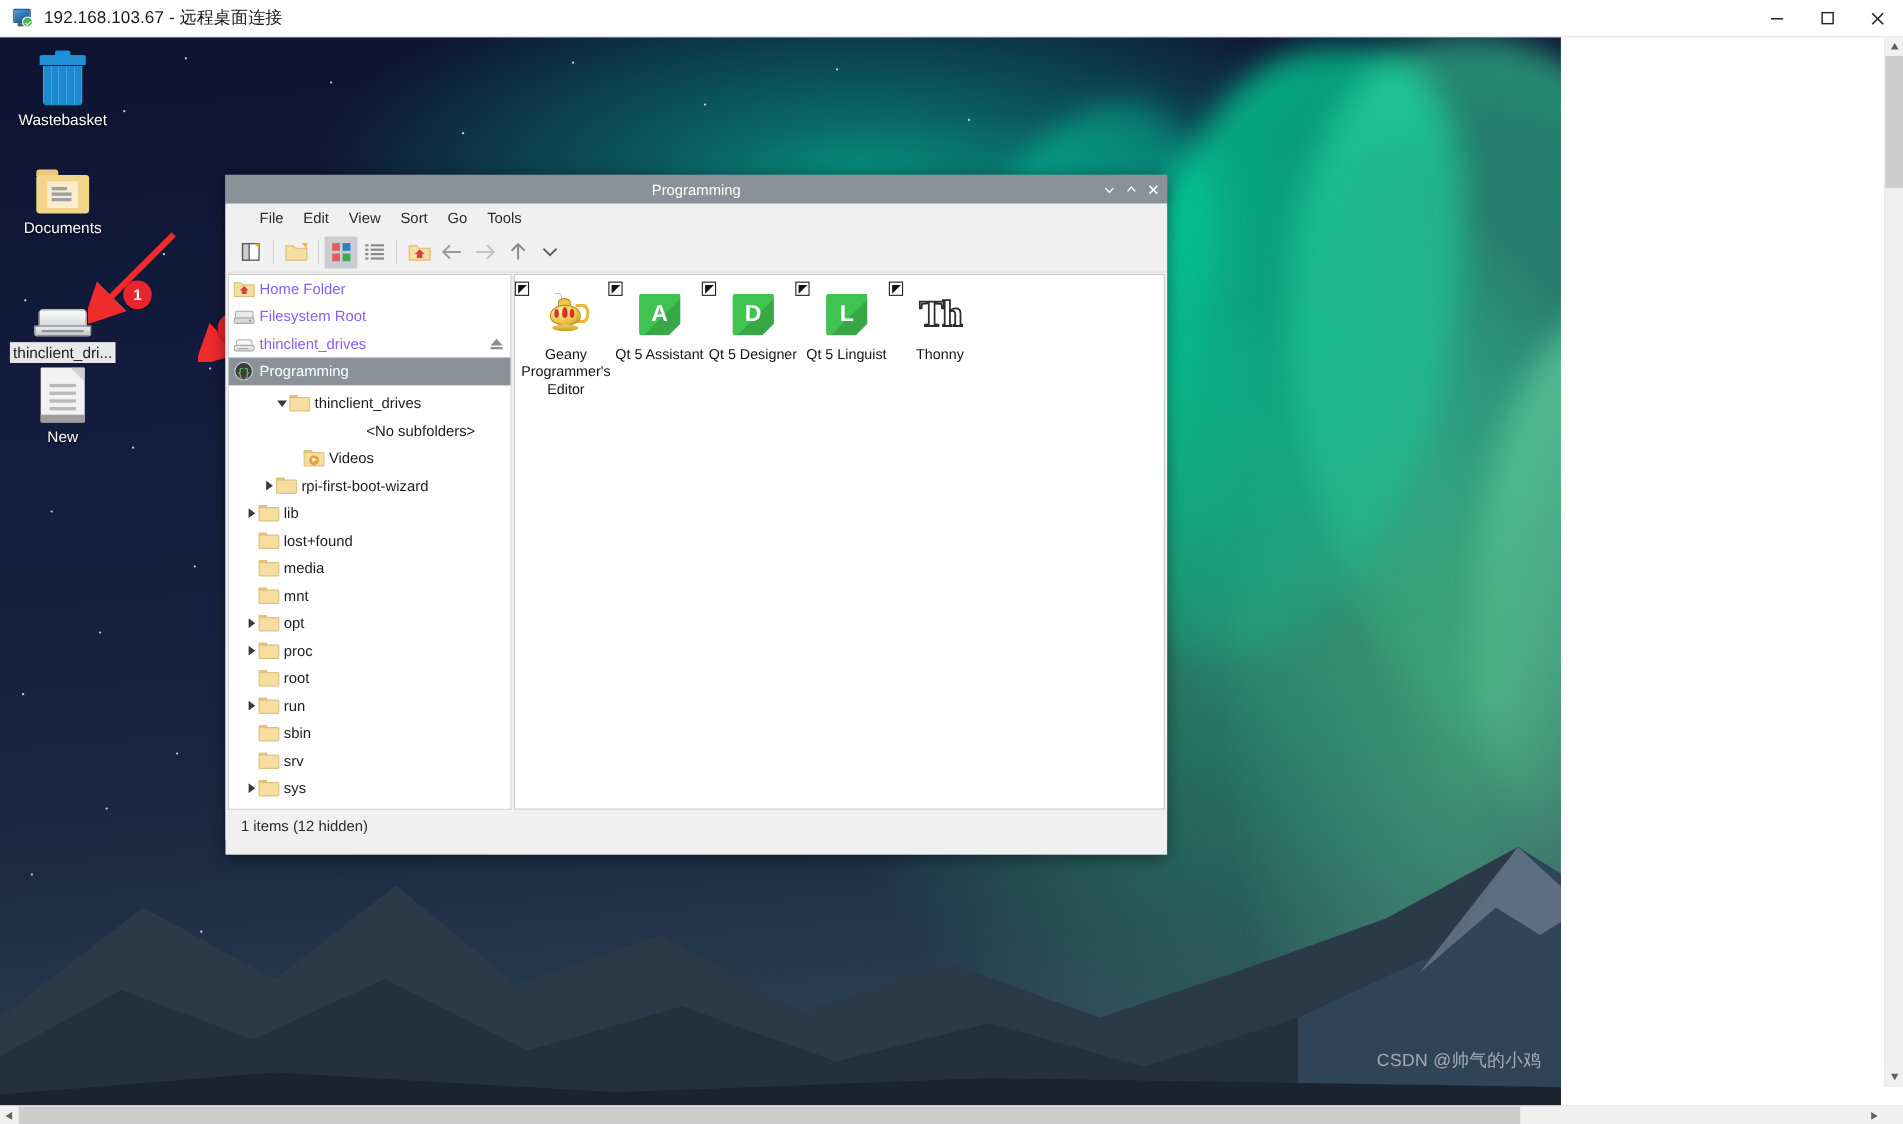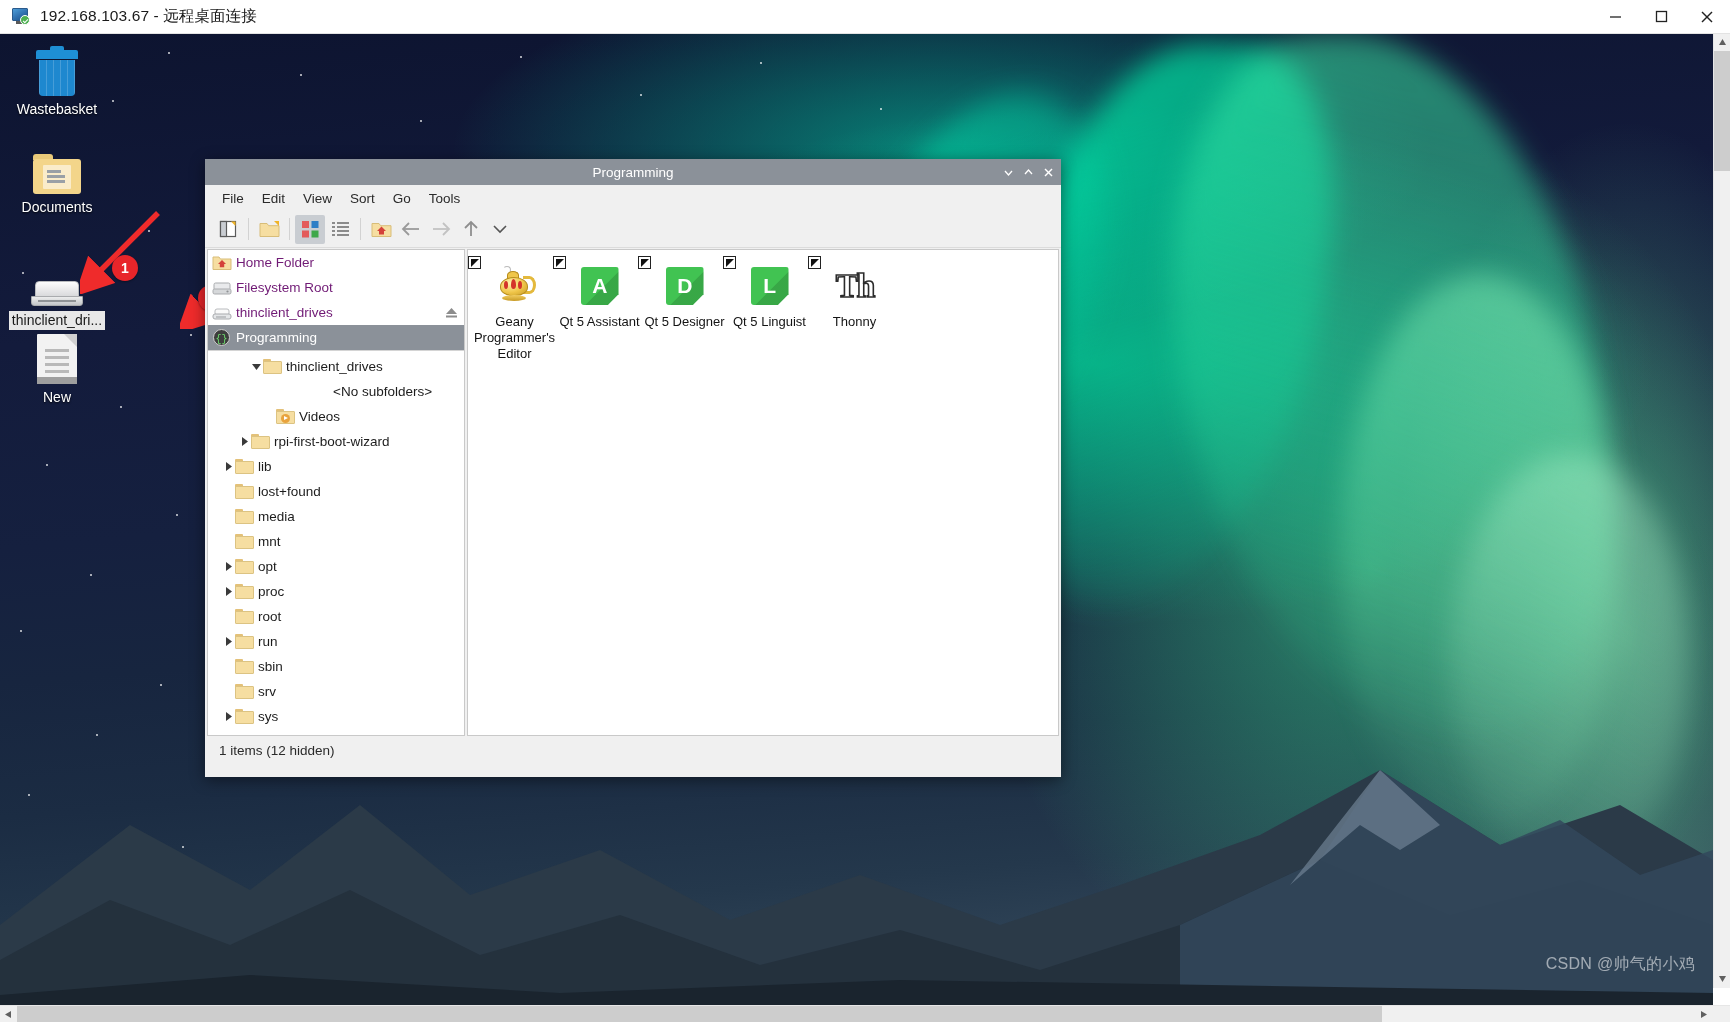--- a/index.html
+++ b/index.html
@@ -55,21 +55,21 @@
   .sb-arrow { width:17px; height:17px; display:flex; align-items:center; justify-content:center; background:#f0f0f0; }
   #rdp-vthumb { position:absolute; left:0; top:17px; width:17px; height:120px; background:#cdcdcd; }
   #rdp-hscroll {
     position:absolute; left:0; bottom:0; width:1730px; height:17px; background:#f0f0f0;
     border-top:1px solid #e6e6e6;
   }
   #rdp-hthumb { position:absolute; left:17px; top:0; width:1365px; height:16px; background:#cdcdcd; }
 
   
   #desktop {
-    position:absolute; left:0; top:34px; width:1713px; height:971px;
+    position:absolute; left:0; top:34px; width:1419px; height:971px;
     overflow:hidden;
     background:
       radial-gradient(ellipse 900px 420px at 64% 34%, rgba(0,230,160,.55) 0%, rgba(0,200,150,0) 62%),
       radial-gradient(ellipse 620px 700px at 80% 55%, rgba(60,235,150,.50) 0%, rgba(40,200,140,0) 64%),
       radial-gradient(ellipse 360px 780px at 95% 62%, rgba(120,245,170,.45) 0%, rgba(90,220,160,0) 66%),
       radial-gradient(ellipse 700px 260px at 55% 12%, rgba(0,215,170,.55) 0%, rgba(0,190,160,0) 70%),
       linear-gradient(175deg,#0d1430 0%,#131b3c 28%,#15203f 46%,#17253f 58%,#1b2c43 70%,#24384c 82%,#33475a 92%,#4a6274 100%);
   }
   
   .aurora { position:absolute; pointer-events:none; filter:blur(14px); }
@@ -140,21 +140,21 @@
     background:#f0f0f0; box-shadow:0 3px 14px rgba(0,0,0,.45);
   }
   #fm-titlebar {
     height:26px; background:#8b9199; position:relative;
     display:flex; align-items:center; justify-content:center;
   }
   #fm-title { color:#ffffff; font-size:13.5px; }
   #fm-tb-btns { position:absolute; right:4px; top:0; height:26px; display:flex; align-items:center; gap:2px; }
   .fmbtn { width:18px; height:22px; display:flex; align-items:center; justify-content:center; color:#fff; }
 
-  #fm-menubar { height:26px; background:#f0f0f0; display:flex; align-items:center; padding-left:9px; gap:2px; }
+  #fm-menubar { height:26px; background:#f0f0f0; display:flex; align-items:center; padding-left:23px; gap:2px; }
   .menu-item { font-size:13.5px; color:#2a2a2a; padding:3px 8px; border-radius:2px; }
 
   #fm-toolbar {
     height:37px; background:#f0f0f0; display:flex; align-items:center;
     padding:0 8px; gap:0px; border-bottom:1px solid #dcdcdc;
   }
   .tbtn { width:30px; height:29px; display:flex; align-items:center; justify-content:center; border-radius:2px; }
   .tbtn.active { background:#c9cdd2; }
   .tbsep { width:1px; height:22px; background:#d2d2d2; margin:0 5px; }
   #pathbar {
@@ -162,21 +162,21 @@
     display:flex; align-items:center; padding:0 8px; font-size:13.5px; color:#141414;
   }
   #pathdrop { width:28px; height:27px; display:flex; align-items:center; justify-content:center; }
 
   #fm-body { display:flex; height:488px; background:#f0f0f0; padding:1px 2px 0 2px; }
 
   
   #sidepane { width:258px; background:#fff; border:1px solid #c9c9c9; display:flex; flex-direction:column; }
   #places { border-bottom:1px solid #d4d4d4; }
   .place {
-    height:25px; display:flex; align-items:center; padding-left:4px; font-size:13.5px; color:#701a75;
+    height:25px; display:flex; align-items:center; padding-left:4px; font-size:13.5px; color:#8b5cf6;
     position:relative;
   }
   .place.sel { background:#8b9199; color:#fff; }
   .place .eject { position:absolute; right:6px; top:6px; }
   .pl-ico { width:20px; height:17px; margin-right:4px; flex:0 0 auto; position:relative; }
 
   #treepane { flex:1; overflow:hidden; padding-top:3px; background:#fff; }
   .trow { height:25px; display:flex; align-items:center; font-size:13.5px; color:#1c1c1c; white-space:nowrap; }
   .tarrow { width:13px; height:25px; display:flex; align-items:center; justify-content:center; flex:0 0 auto; }
   .tfolder { width:19px; height:15px; position:relative; margin-right:4px; flex:0 0 auto; }

